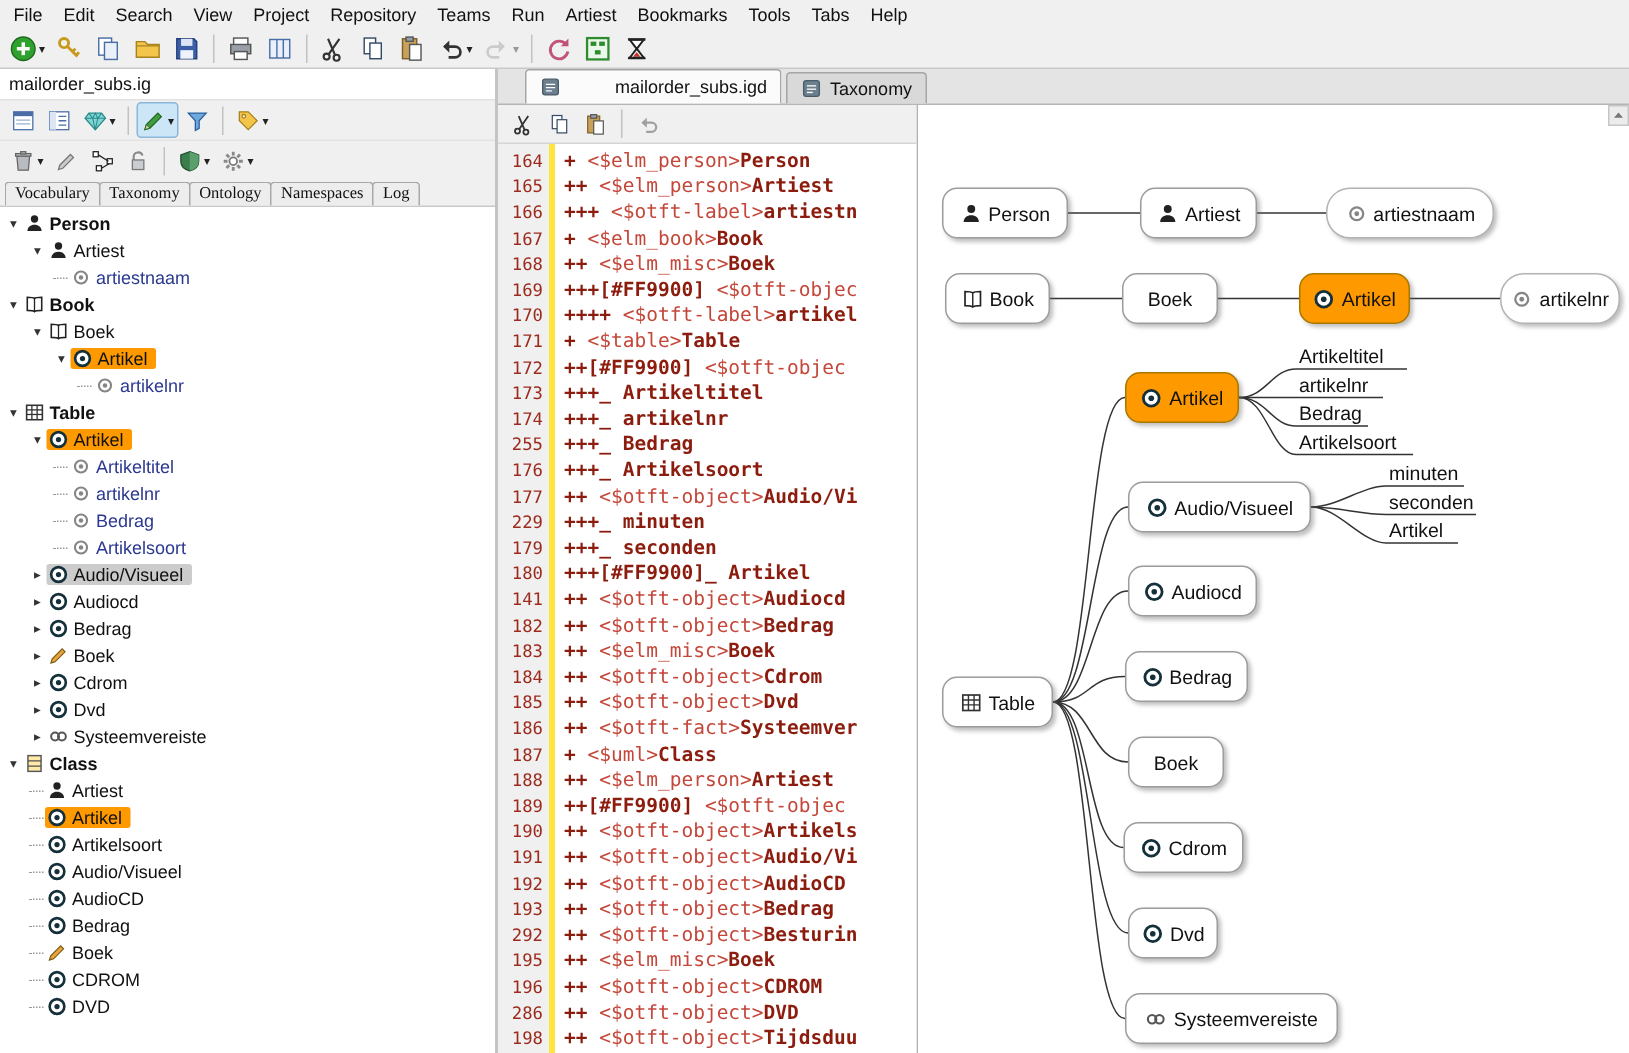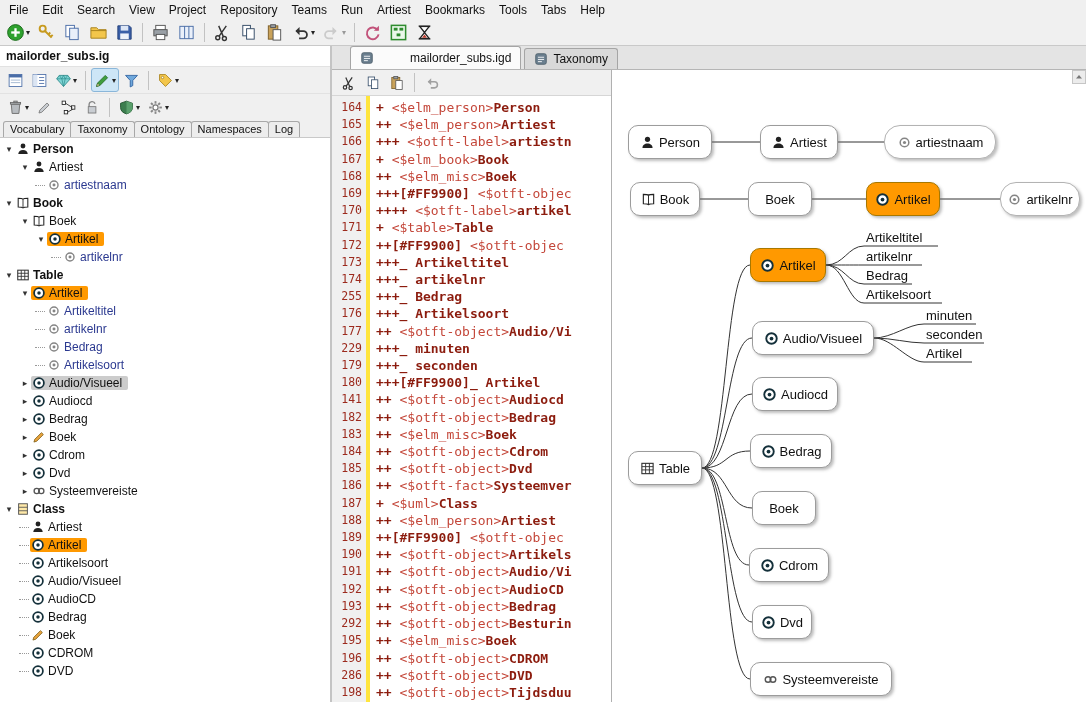--- a/index.html
+++ b/index.html
@@ -15,25 +15,25 @@
   .tb.disabled { opacity:.42; }
   .icn { display:inline-flex; align-items:center; }
   .main-toolbar .icn svg { width:19px; height:19px; }
   .caret { font-size:8px; margin-left:1px; color:#222; }
   .sep { width:1px; height:19px; background:#c2c2c2; margin:0 4px; display:inline-block; flex:none; }
 
   .main { display:flex; height:656px; }
 
   
   .left { width:332px; background:#fff; display:flex; flex-direction:column; border-right:2px solid #c4c4c4; flex:none; }
-  .left-header { height:20px; font-weight:bold; padding:3px 6px; background:#fff; }
+  .left-header { height:20px; font-weight:normal; padding:3px 6px; background:#fff; }
   .ltb { display:flex; align-items:center; height:27px; background:#f0f0f0; padding-left:4px; gap:1px; border-top:1px solid #e2e2e2; }
   .ltb .icn svg { width:17px; height:17px; }
   .ltabs { display:flex; height:18px; background:#f0f0f0; border-bottom:1px solid #c9c9c9; padding-left:3px; align-items:flex-end; }
-  .ltab { font-size:11px; padding:1px 6px 2px; border:1px solid #a8a8a8; border-bottom:none; background:#ededed; margin-right:-1px; border-radius:3px 3px 0 0; white-space:nowrap; }
+  .ltab { font-size:11px; padding:1px 6px 2px; border:1px solid #a8a8a8; border-bottom:none; background:#ededed; margin-right:-1px; border-radius:3px 3px 0 0; white-space:nowrap;font-family:Liberation Serif, serif; }
   .tree { flex:1; overflow:hidden; background:#fff; padding-top:2px; }
   .tree-row { display:flex; align-items:center; height:18px; white-space:nowrap; }
   .tw { width:12px; font-size:9px; color:#333; text-align:center; flex:none; }
   .dots { width:10px; border-top:1px dotted #999; margin-right:1px; flex:none; }
   .wrap { display:inline-flex; align-items:center; padding:0 3px 0 1px; border-radius:2px; }
   .wrap .icn svg { width:14px; height:14px; }
   .tlabel { padding:0 3px 0 3px; }
   .tlabel.bold { font-weight:bold; }
   .tlabel.attr { color:#2b3990; }
   .hl-orange { background:#ff9900; }

